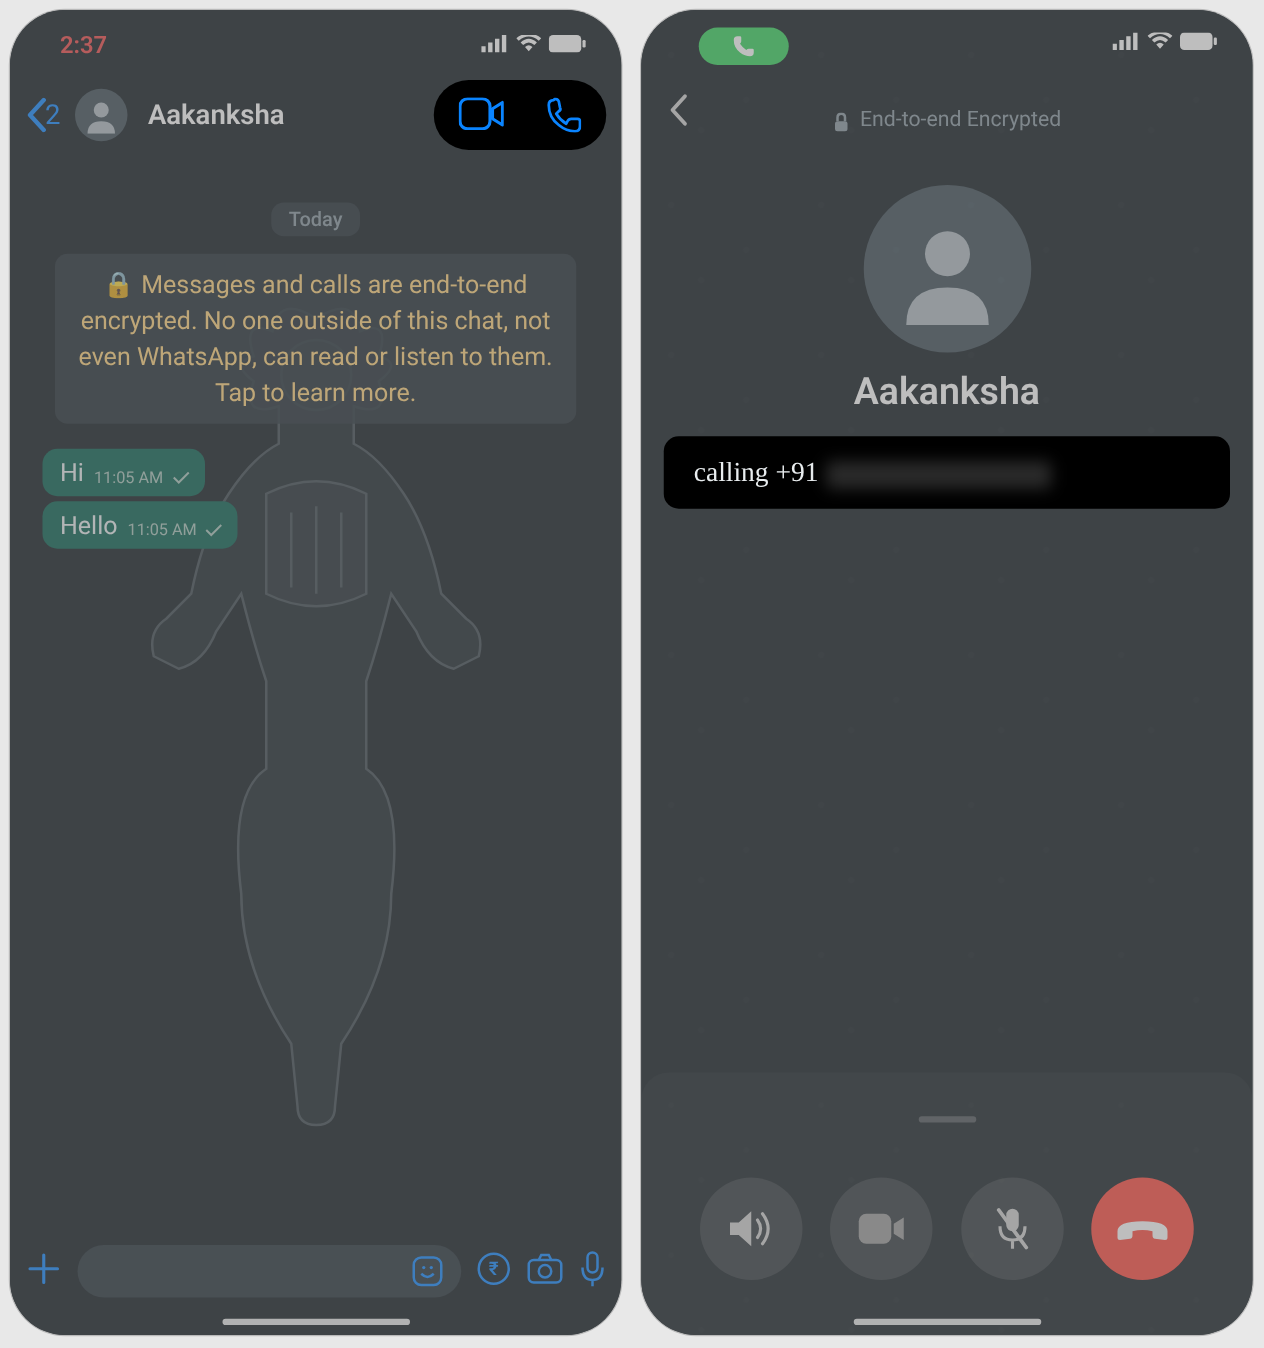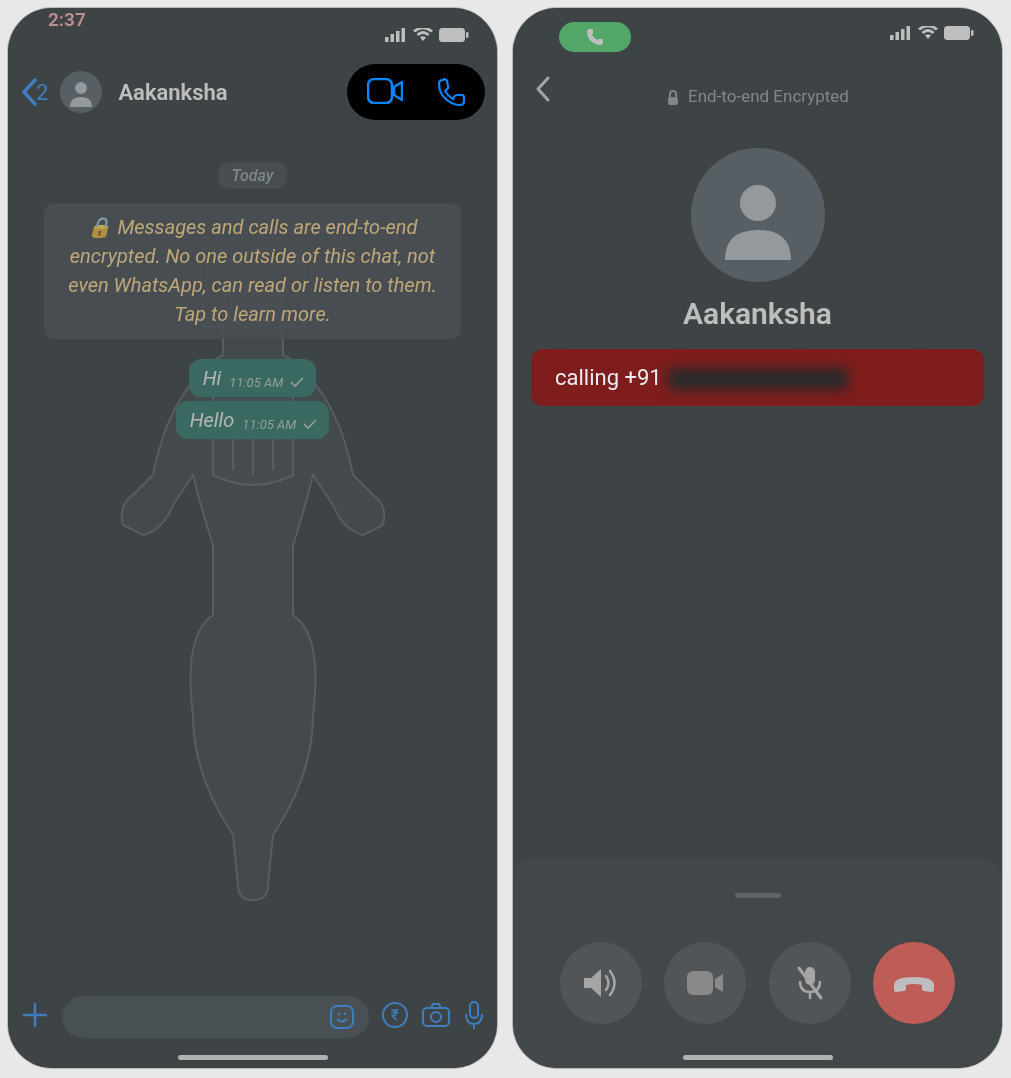--- a/index.html
+++ b/index.html
@@ -26,23 +26,24 @@
     inset: 0;
     background: rgba(120,120,120,.48);
     pointer-events: none;
     z-index: 50;
     border-radius: 44px;
   }
   
   .status-bar {
     height: 54px;
     display: flex;
+    align-items: center;
     justify-content: space-between;
     padding: 0 28px 0 40px;
-    color: #fca5a5;
+    color: #ef4444;
     font-size: 19px;
     font-weight: 600;
   }
   .status-icons { display: flex; align-items: center; gap: 6px; }
   .status-icons svg { display: block; }
   
   .nav-bar {
     height: 60px;
     display: flex;
     align-items: center;
@@ -68,21 +69,20 @@
     z-index: 60;
     position: relative;
   }
   .call-pill svg { display:block; }
   
   .chat-area {
     position: relative;
     height: calc(100% - 54px - 60px - 80px);
     overflow: hidden;
     padding: 20px 26px;
-    font-style: italic;
   }
   .wallpaper {
     position: absolute; inset: 0;
     display: flex; align-items: center; justify-content: center;
     opacity: .55;
   }
   .date-pill {
     background: rgba(30,42,50,.85);
     color: #8696a0;
     font-size: 16px;
@@ -97,21 +97,21 @@
     background: rgba(30,42,50,.85);
     color: #ffd279;
     font-size: 20px;
     line-height: 1.45;
     padding: 10px 18px;
     border-radius: 10px;
     text-align: center;
     margin: 0 10px 20px;
     position: relative; z-index: 2;
   }
-  .msg-row { display: flex; justify-content: center; margin: 4px 0; position:relative; z-index:2;}
+  .msg-row { display: flex; justify-content: flex-start; margin: 4px 0; position:relative; z-index:2;}
   .bubble {
     background: #005c4b;
     color: #e9edef;
     border-radius: 12px;
     padding: 7px 10px 7px 14px;
     display: flex;
     align-items: flex-end;
     gap: 8px;
     max-width: 80%;
     font-size: 20px;
@@ -171,29 +171,29 @@
     position:absolute; left:22px; color:#c7c7c7;
   }
   .call-avatar {
     width: 134px; height: 134px; border-radius: 50%;
     background: #3a4a54;
     display:flex; align-items:center; justify-content:center;
     margin: 42px auto 14px;
   }
   .call-name { text-align:center; color:#fff; font-size:30px; font-weight:600; margin-bottom:18px;}
   .calling-banner {
-    background: #7f1d1d;
+    background: #000000;
     border-radius: 12px;
     margin: 0 18px;
     padding: 16px 24px;
     color: #e9edef;
     font-size: 22px;
     z-index: 60;
     position: relative;
-    display:flex; align-items:flex-end; gap:6px;
+    display:flex; align-items:flex-end; gap:6px;font-family:Liberation Serif, serif;
   }
   .blur-span {
     display:inline-block; width:180px; height:22px;
     background: linear-gradient(#2a2a2a,#2a2a2a);
     filter: blur(6px);
     border-radius:4px;
   }
   .call-controls {
     position: absolute;
     bottom: 44px;

